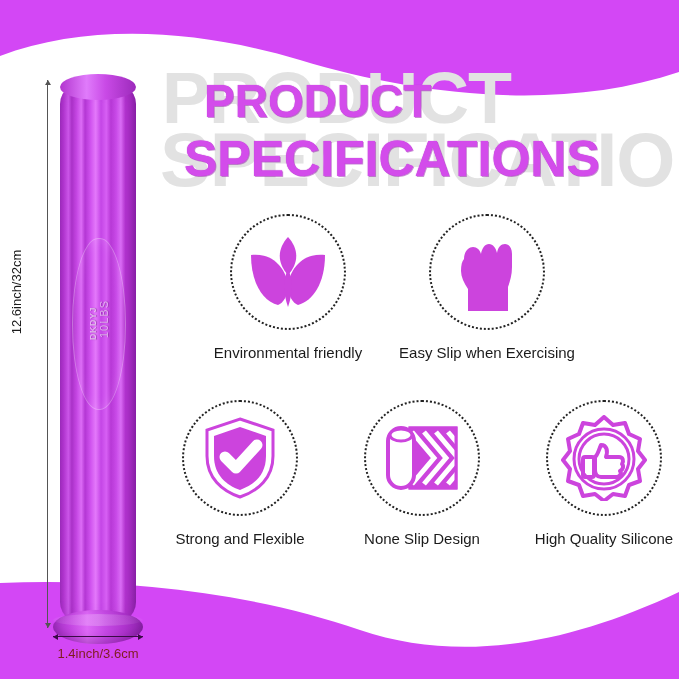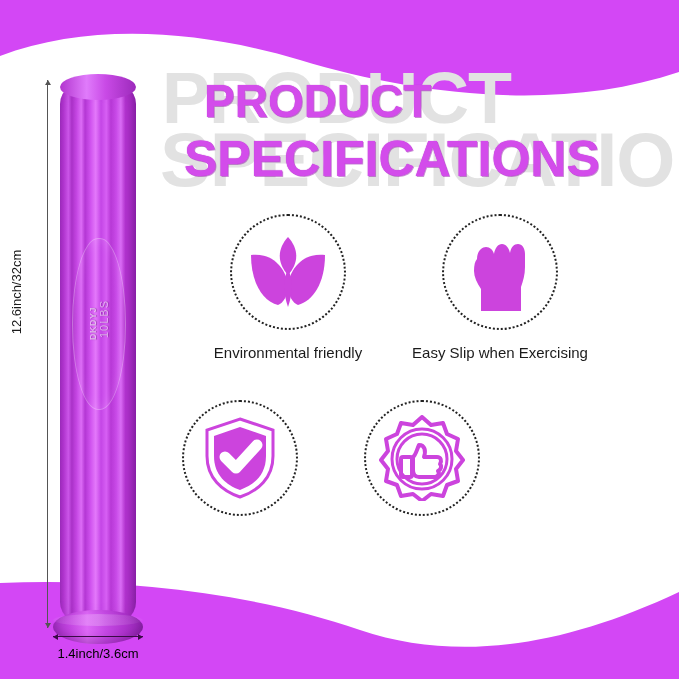--- a/index.html
+++ b/index.html
@@ -108,21 +108,21 @@
     position:absolute;left:53px;bottom:42px;width:90px;height:1px;background:#3a0a46;
   }
   .dim-h:before,.dim-h:after{
     content:"";position:absolute;top:-2.5px;width:0;height:0;
     border-top:3px solid transparent;border-bottom:3px solid transparent;
   }
   .dim-h:before{left:0;border-right:5px solid #3a0a46;}
   .dim-h:after{right:0;border-left:5px solid #3a0a46;}
   .dim-h-label{
     position:absolute;left:98px;bottom:18px;transform:translateX(-50%);
-    font-size:13px;color:#000000;white-space:nowrap;text-align:right;
+    font-size:13px;color:#7f1d1d;white-space:nowrap;text-align:right;
   }
 
   
   .title-block{position:absolute;left:164px;top:56px;width:503px;height:150px;}
   .ghost{
     position:absolute;
     font-weight:bold;
     color:#e2e2e2;
     font-stretch:condensed;
     letter-spacing:-1px;
@@ -141,21 +141,21 @@
     text-shadow:
       0 0 1px #b32ecb,
       1px 1px 0 rgba(140,25,165,.45);
   }
   .fg-1{left:40px;top:22px;font-size:46px;}
   .fg-2{left:20px;top:78px;font-size:50px;}
 
   
   .features{position:absolute;left:160px;top:214px;width:519px;height:360px;}
   .frow{position:absolute;display:flex;}
-  .frow-top{left:48px;top:0px;gap:52px;}
+  .frow-top{left:48px;top:0px;gap:39px;}
   .frow-bot{left:0px;top:186px;gap:22px;}
   .feature{width:160px;display:flex;flex-direction:column;align-items:center;}
   .f-circle{
     width:116px;height:116px;border-radius:50%;
     border:2px dotted #222;
     display:flex;align-items:center;justify-content:center;
     box-sizing:border-box;
   }
   .f-circle svg{display:block;}
   .f-label{
@@ -242,36 +242,62 @@
       <div class="feature">
         <div class="f-circle">
           <span>
             <svg width="78" height="84" viewBox="0 0 78 84">
               <path d="M39 3 L72 14 L72 40 C72 62 57 75 39 81 C21 75 6 62 6 40 L6 14 Z" fill="none" stroke="#cc44dd" stroke-width="3"></path>
               <path d="M39 11 L65 20 L65 40 C65 59 53 69 39 74 C25 69 13 59 13 40 L13 20 Z" fill="#cc44dd"></path>
               <path d="M24 41 L35 52 L56 29" fill="none" stroke="#ffffff" stroke-width="11" stroke-linecap="round" stroke-linejoin="round"></path>
             </svg>
           </span>
         </div>
-      </div>
-
+        <div class="f-label">Strong and Flexible</div>
+      </div>
+
+      <div class="feature">
+        <div class="f-circle">
+          <span>
+            <svg width="80" height="72" viewBox="0 0 80 72">
+              <defs>
+                <clipPath id="matclip">
+                  <path d="M28 6 L74 6 L74 66 L28 66 Z"></path>
+                </clipPath>
+              </defs>
+              <path d="M28 6 L74 6 L74 66 L28 66 Z" fill="#cc44dd" stroke="#cc44dd" stroke-width="3"></path>
+              <g clip-path="url(#matclip)" stroke="#ffffff" stroke-width="5" fill="none">
+                <path d="M30 10 L52 36 L30 62"></path>
+                <path d="M42 10 L64 36 L42 62"></path>
+                <path d="M54 10 L76 36 L54 62"></path>
+                <path d="M66 10 L88 36 L66 62"></path>
+              </g>
+              <path d="M28 6 L74 6 L74 66 L28 66 Z" fill="none" stroke="#cc44dd" stroke-width="3"></path>
+              <rect x="6" y="6" width="26" height="60" rx="13" ry="13" fill="#ffffff" stroke="#cc44dd" stroke-width="4"></rect>
+              <ellipse cx="19" cy="13" rx="11" ry="6" fill="#ffffff" stroke="#cc44dd" stroke-width="3"></ellipse>
+            </svg>
+          </span>
+        </div>
+        <div class="f-label">None Slip Design</div>
+      </div>
 
       <div class="feature">
         <div class="f-circle">
           <span>
             <svg width="86" height="86" viewBox="0 0 86 86">
               <path d="M43 2 L52 10 L64 8 L68 19 L79 24 L77 36 L84 45 L77 54
                        L79 66 L68 70 L64 81 L52 79 L43 86 L34 79 L22 81 L18 70
                        L7 66 L9 54 L2 45 L9 36 L7 24 L18 19 L22 8 L34 10 Z" fill="none" stroke="#cc44dd" stroke-width="4" stroke-linejoin="round"></path>
               <circle cx="43" cy="44" r="30" fill="none" stroke="#cc44dd" stroke-width="3"></circle>
               <circle cx="43" cy="44" r="25" fill="none" stroke="#cc44dd" stroke-width="3"></circle>
               <path d="M40 30 C46 30 47 36 45 42 L58 42 C62 42 63 46 61 49
                        C63 51 62 55 59 56 C61 58 59 62 56 62 L40 62
                        C36 62 34 59 34 55 L34 42 C37 40 38 34 40 30 Z" fill="none" stroke="#cc44dd" stroke-width="4" stroke-linejoin="round"></path>
               <rect x="22" y="42" width="11" height="20" rx="2" fill="none" stroke="#cc44dd" stroke-width="4"></rect>
             </svg>
           </span>
         </div>
+        <div class="f-label">High Quality Silicone</div>
       </div>
 
     </div>
   </div>
 </div>
 
 </body></html>

